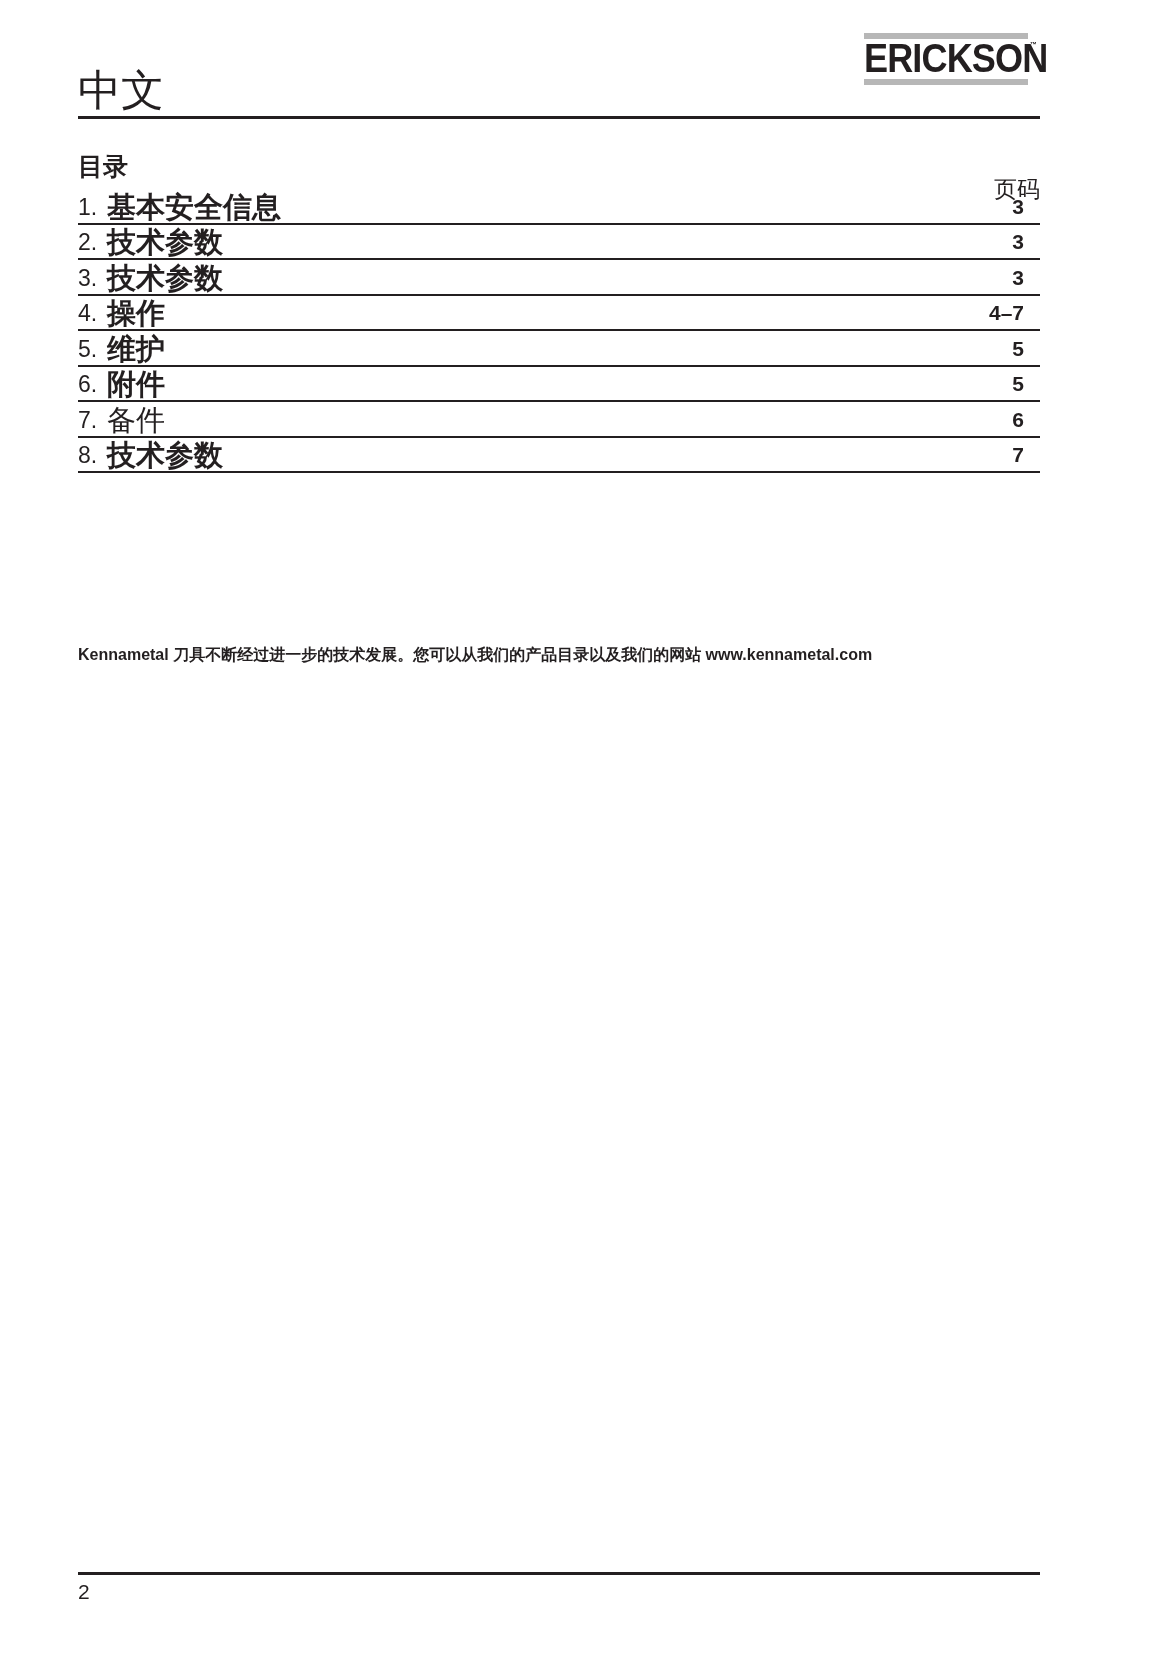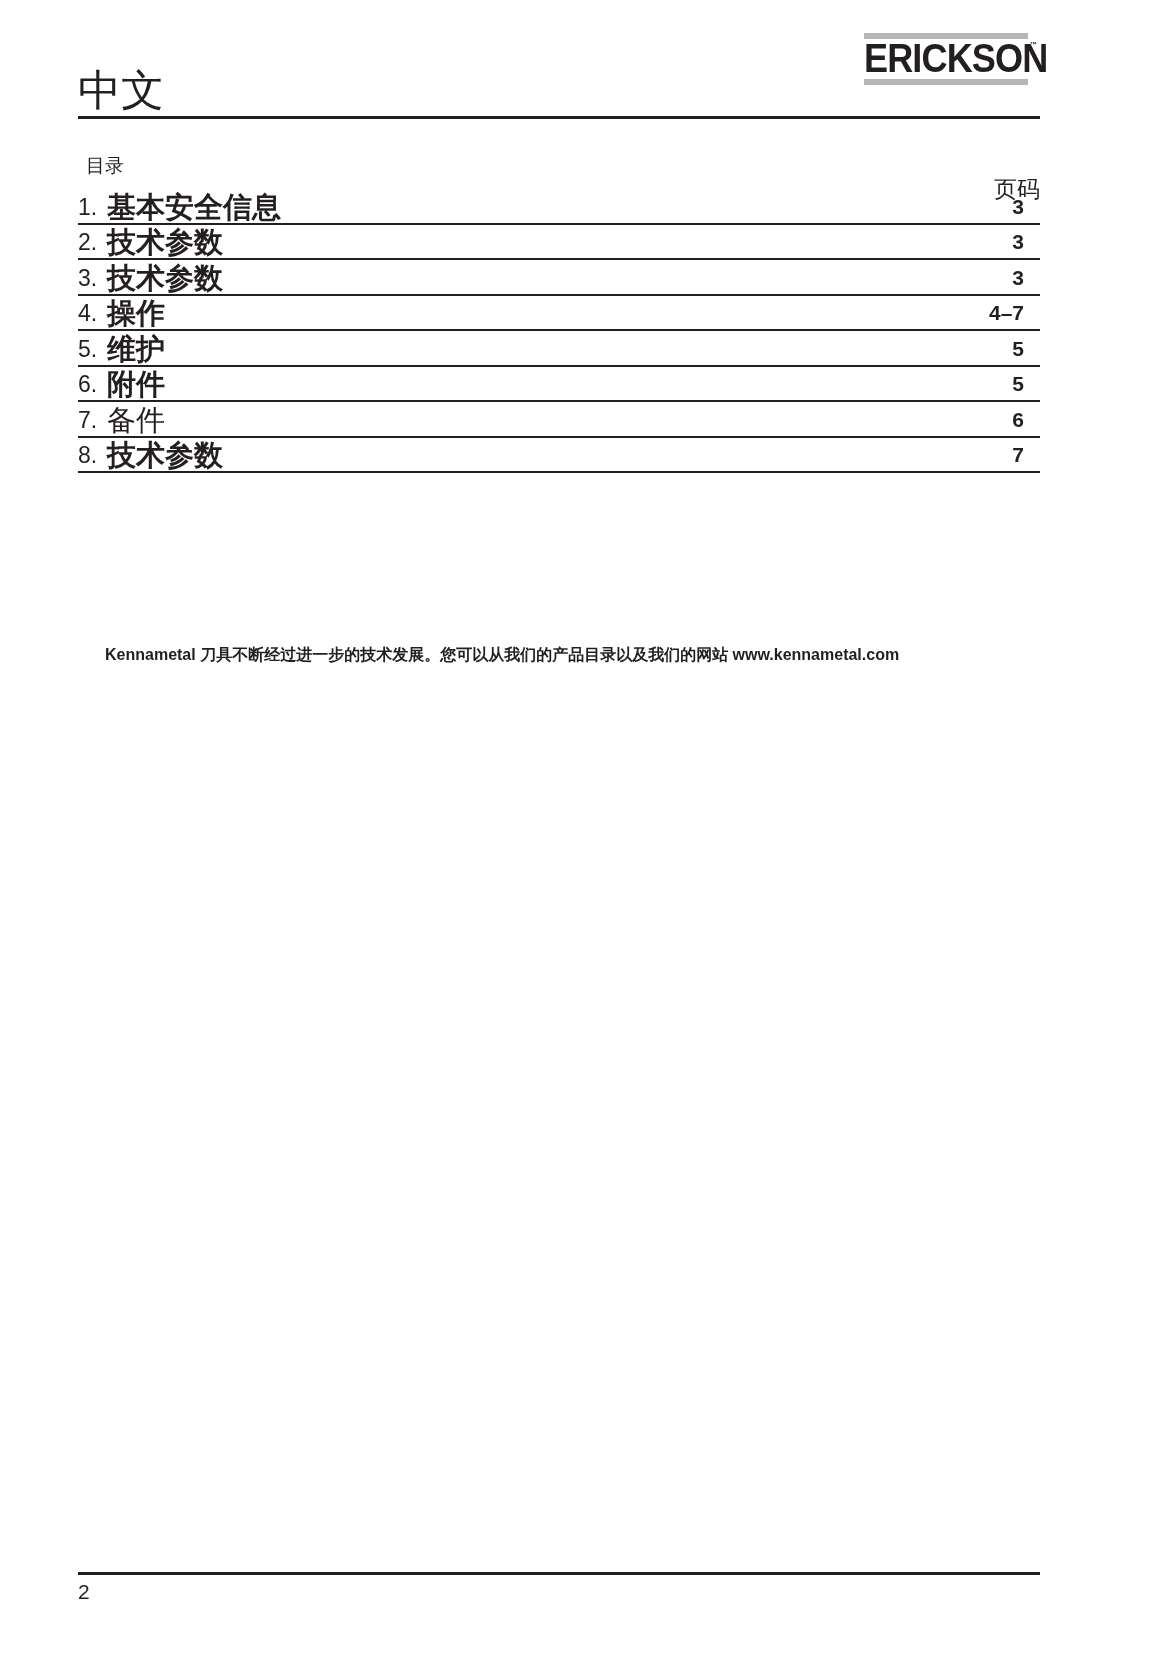--- a/index.html
+++ b/index.html
@@ -14,31 +14,31 @@
   .logo .bar.bot { top:46px; }
   .logo .word { position:absolute; left:0; top:5px; height:40px; line-height:40px;
                 font-family:"Liberation Sans Narrow","Liberation Sans",sans-serif; font-weight:bold;
                 font-size:41px; letter-spacing:-1px; color:#231f20; transform:scaleX(0.88);
                 transform-origin:left center; white-space:nowrap; }
   .logo .tm { position:absolute; left:166px; top:8px; font-size:7px; font-weight:bold; }
 
   .lang-title { left:78px; top:68px; font-size:43px; line-height:44px; font-weight:normal; }
   .rule-top { left:78px; top:116px; width:962px; height:3px; background:#231f20; }
 
-  .toc-head { left:78px; top:150px; font-size:19px; line-height:32px; font-weight:normal;margin-left:8px; }
+  .toc-head { left:78px; top:150px; font-size:25px; line-height:32px; font-weight:bold; }
   .toc-pagehead { right:118px; top:150px; font-size:23px; line-height:32px;margin-top:23px; }
 
   .toc { left:78px; top:189px; width:962px; }
   .toc-row { position:relative; height:35.5px; border-bottom:2px solid #231f20; box-sizing:border-box; }
   .toc-row .num { position:absolute; left:0; bottom:1px; font-size:23px; line-height:30px; font-weight:normal; }
   .toc-row .label { position:absolute; left:29px; bottom:1px; font-size:29px; line-height:30px; font-weight:bold; }
   .toc-row .label.regular { font-weight:normal; }
   .toc-row .page { position:absolute; right:16px; bottom:1px; font-size:21px; line-height:30px; font-weight:bold; }
 
-  .note { left:78px; top:641px; width:900px; font-size:16px; line-height:28px; font-weight:bold;margin-left:27px; }
+  .note { left:78px; top:641px; width:900px; font-size:16px; line-height:28px; font-weight:bold; }
 
   .rule-bottom { left:78px; top:1572px; width:962px; height:3px; background:#231f20; }
   .page-num { left:78px; top:1578px; font-size:21px; line-height:28px; }
 </style>
 </head>
 <body>
 
 <div class="abs logo">
   <div class="bar top"></div>
   <div class="word">ERICKSON</div>

